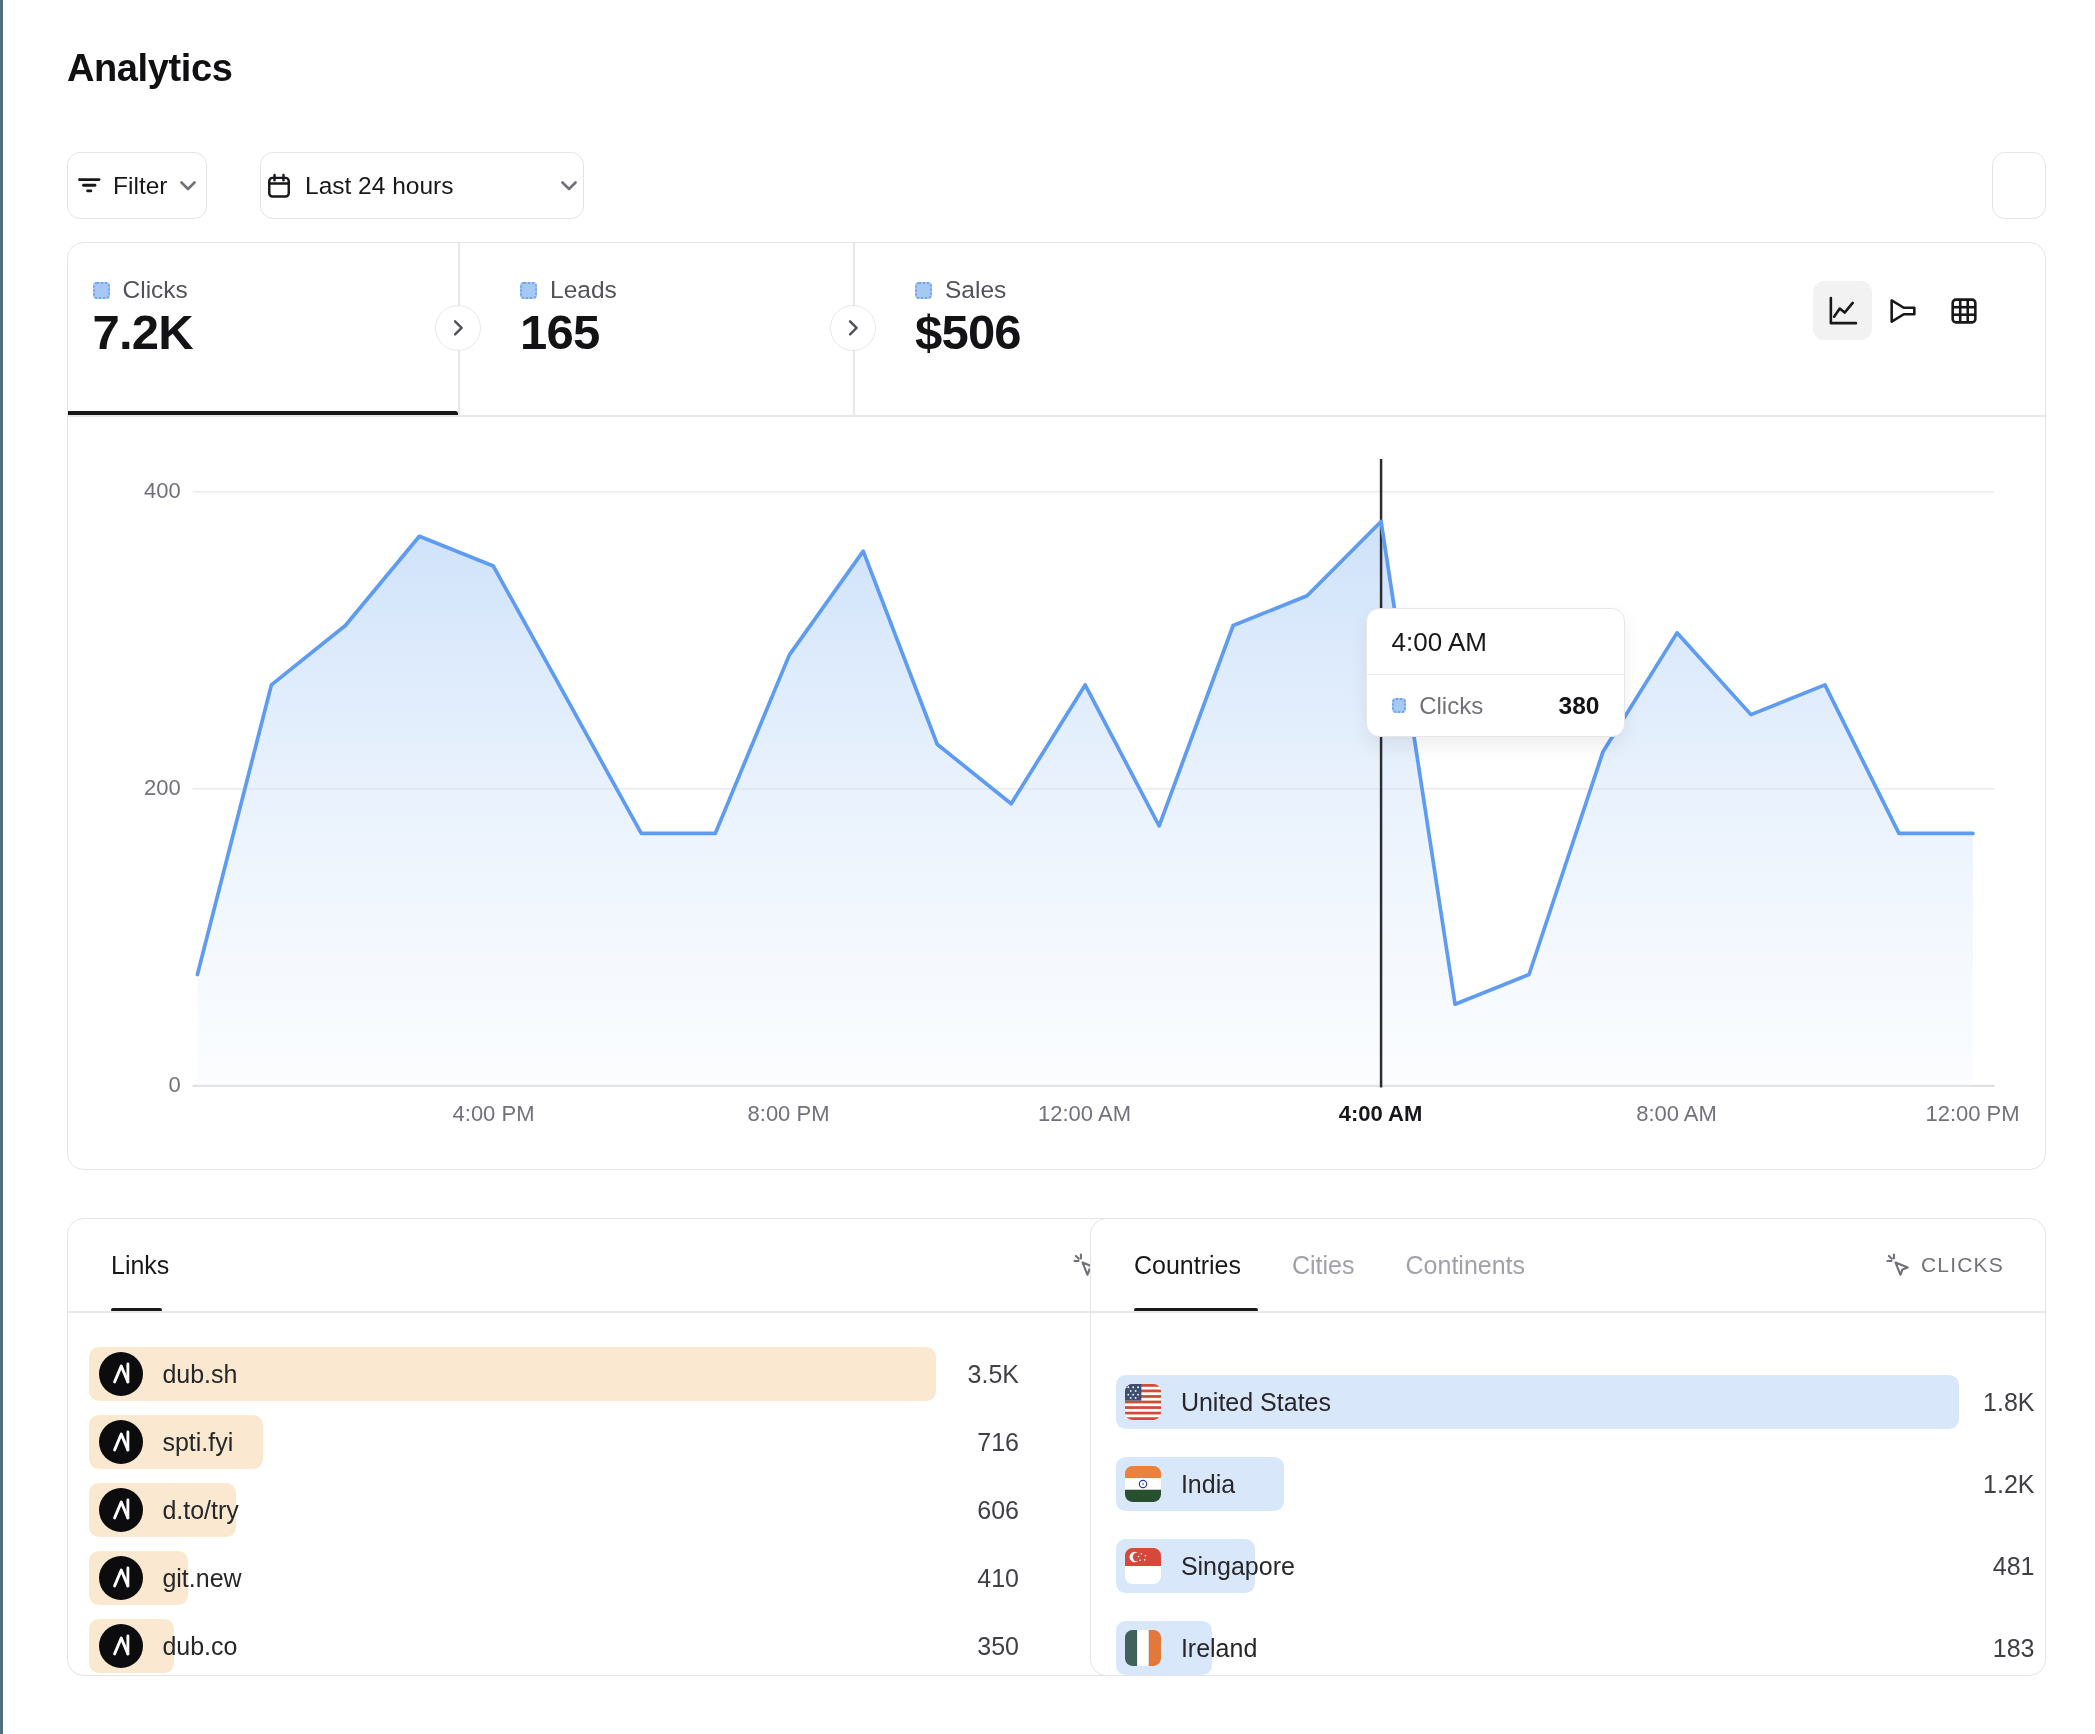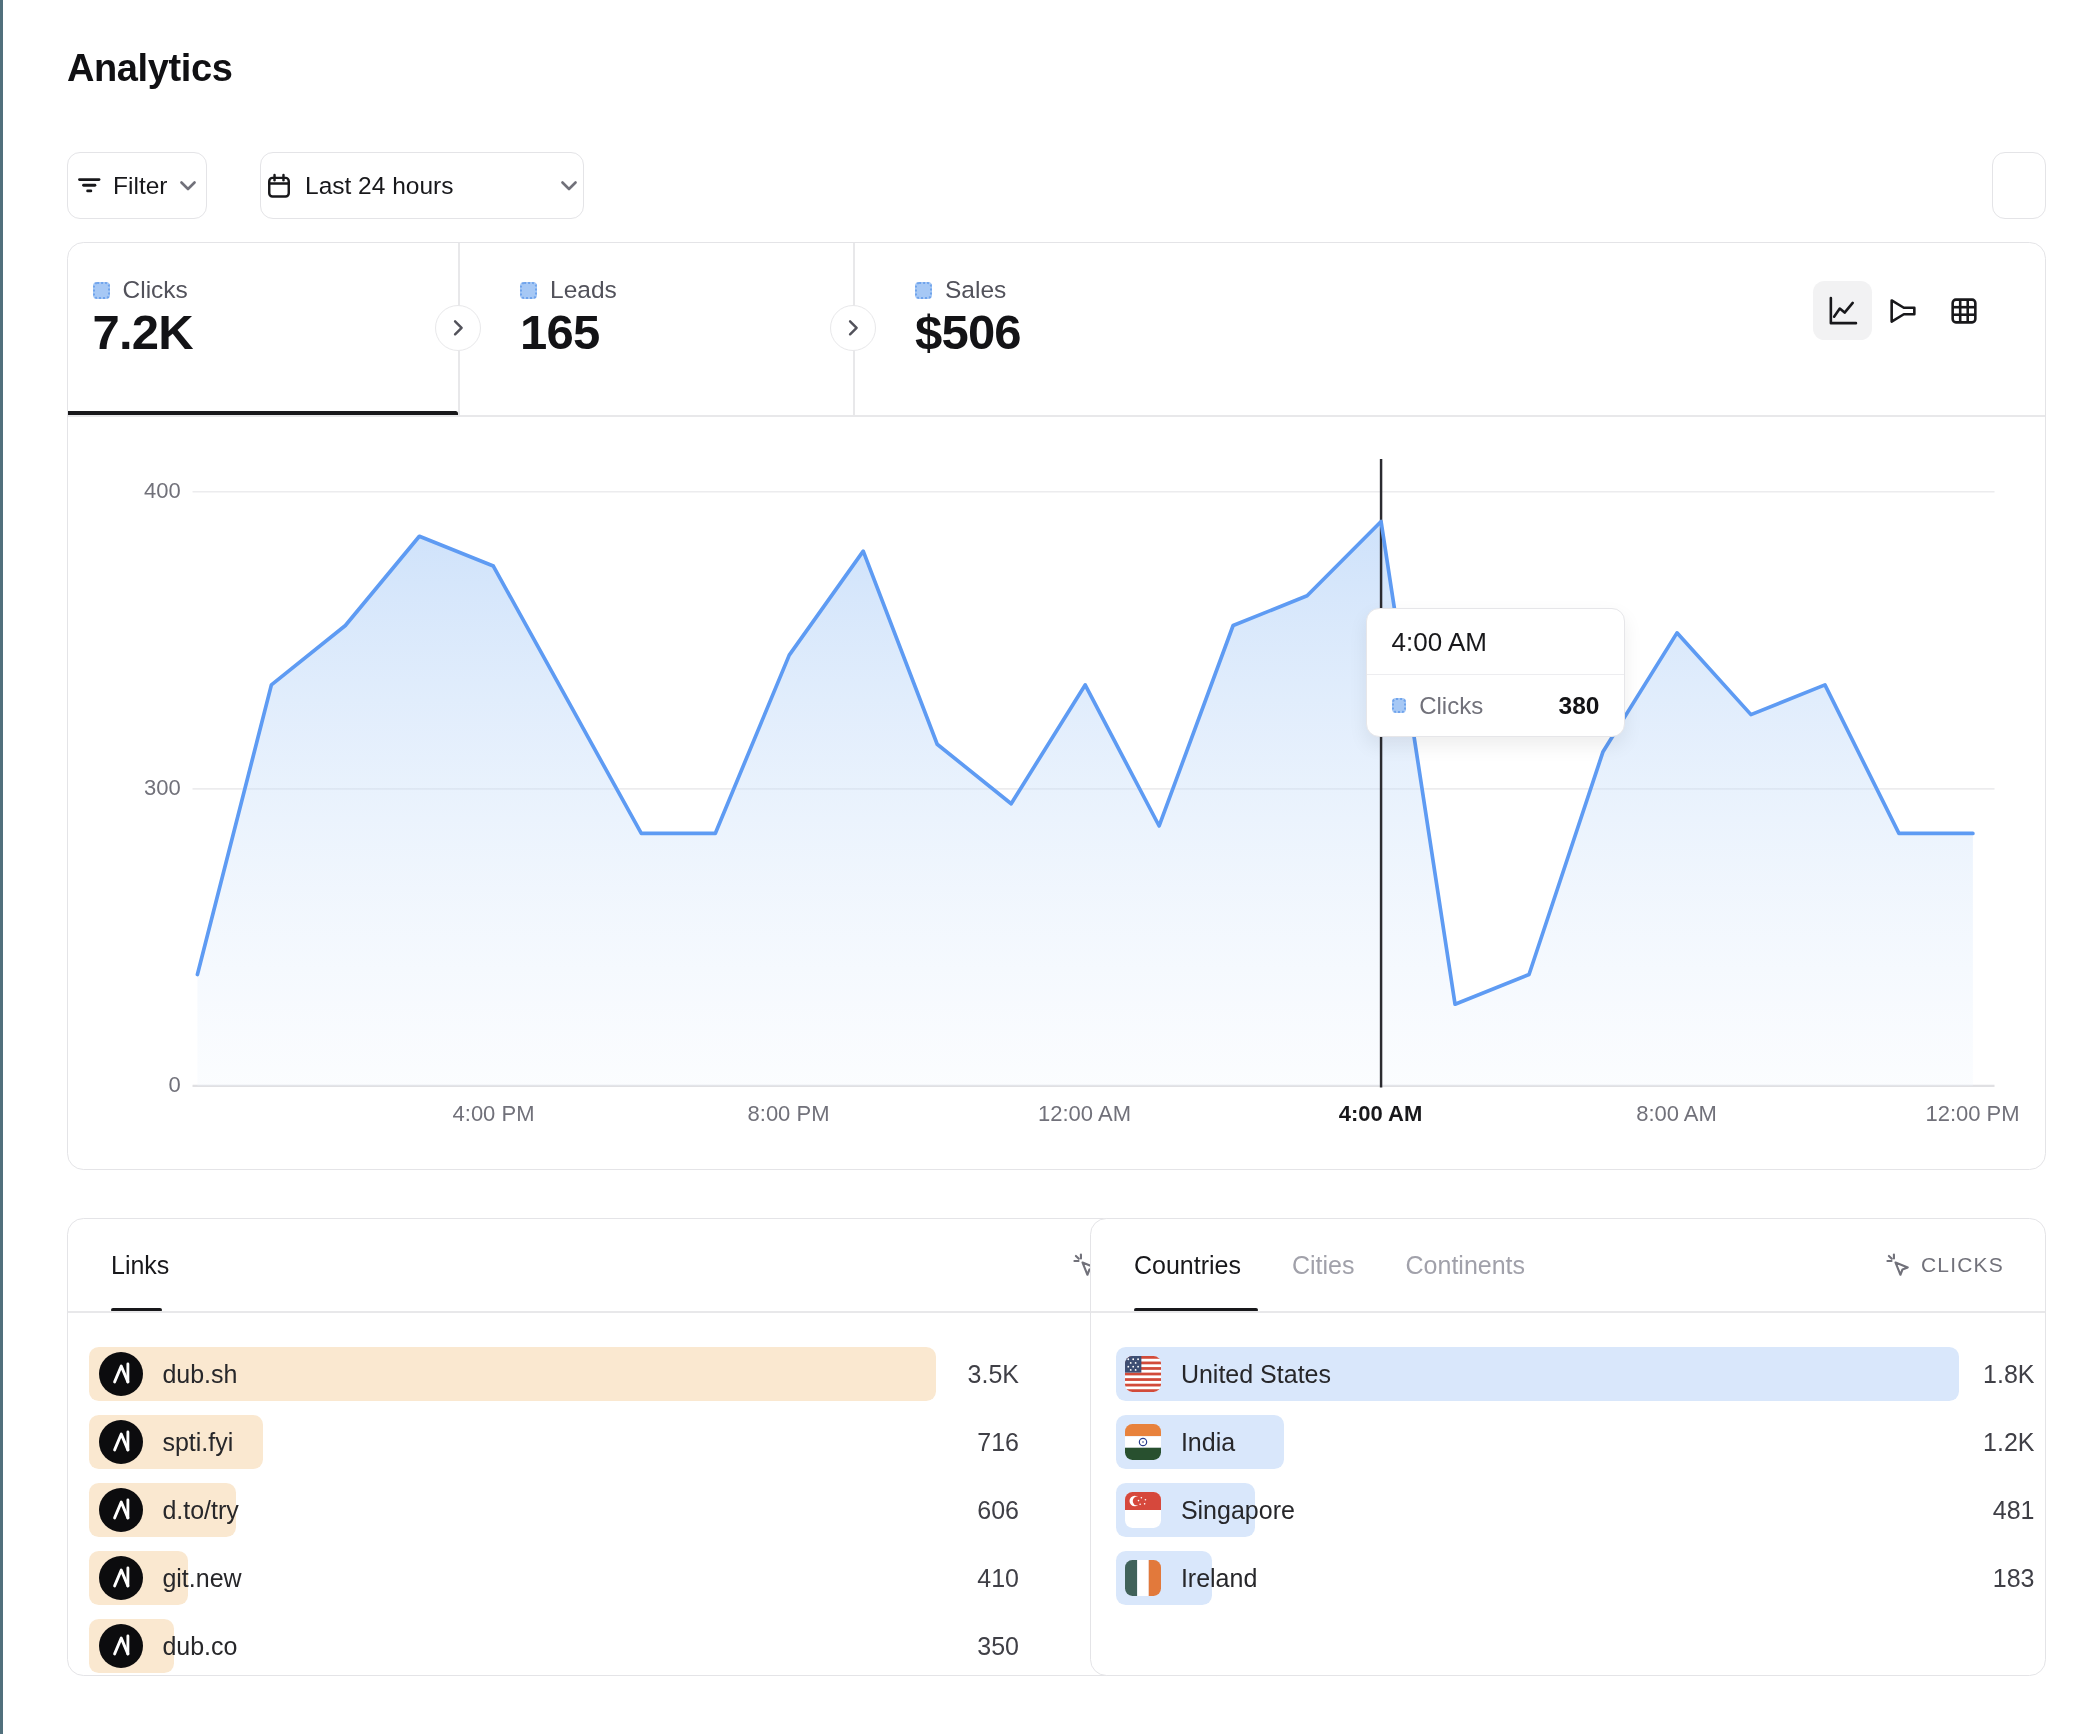--- a/index.html
+++ b/index.html
@@ -59,21 +59,21 @@
   .metric-label{font-size:21px;color:#71717a;letter-spacing:1.2px;}
 
   .rows{position:absolute;left:0;top:128px;width:100%;}
   .row{position:relative;height:54px;margin-bottom:14px;}
   .rowbar{position:absolute;left:0;top:0;height:54px;border-radius:9.8px;}
   .rowbody{position:absolute;left:9.8px;top:0;height:54px;display:flex;align-items:center;gap:19.6px;}
   .rowlabel{font-size:25px;color:#27272a;}
   .rowvalue{position:absolute;top:0;height:54px;display:flex;align-items:center;font-size:25px;color:#3f3f46;}
   #links-panel .row{margin-left:21px;width:847px;}
   #links-panel .rowvalue{right:-83px;}
-  #countries-panel .row{margin-left:24.5px;width:843px;}
+  #countries-panel .row{margin-left:24.5px;width:843px;margin-top:28px;}
   #countries-panel .rowvalue{right:-76px;}
   .logo-circle{width:44px;height:44px;border-radius:50%;background:#0c0c0e;display:flex;align-items:center;justify-content:center;}
   .flag{width:36px;height:36px;border-radius:7.4px;overflow:hidden;flex:0 0 auto;}
 </style>
 </head>
 <body>
 
 <div id="left-edge" class="abs"></div>
 
 <div id="page-title" class="abs">Analytics</div>
@@ -197,21 +197,21 @@
       </defs>
       <line x1="152" y1="304" x2="2354" y2="304" stroke="#ececee" stroke-width="2"></line>
       <line x1="152" y1="667" x2="2354" y2="667" stroke="#ececee" stroke-width="2"></line>
       <line x1="152" y1="1030" x2="2354" y2="1030" stroke="#e0e0e3" stroke-width="3"></line>
       <path d="M158,1030 L158.0,893.9 L248.4,540.0 L338.8,467.4 L429.2,358.4 L519.6,394.8 L610.0,558.1 L700.4,721.5 L790.8,721.5 L881.2,503.6 L971.6,376.6 L1062.0,612.5 L1152.4,685.2 L1242.8,540.0 L1333.2,712.4 L1423.6,467.4 L1514.0,431.1 L1604.4,340.3 L1694.8,930.2 L1785.2,893.9 L1875.6,621.6 L1966.0,476.4 L2056.4,576.3 L2146.8,540.0 L2237.2,721.5 L2327.6,721.5 L2327.6,1030 Z" fill="url(#ag)"></path>
       <line x1="1604.4" y1="264" x2="1604.4" y2="1032" stroke="#2b2b30" stroke-width="3"></line>
       <path d="M158.0,893.9 L248.4,540.0 L338.8,467.4 L429.2,358.4 L519.6,394.8 L610.0,558.1 L700.4,721.5 L790.8,721.5 L881.2,503.6 L971.6,376.6 L1062.0,612.5 L1152.4,685.2 L1242.8,540.0 L1333.2,712.4 L1423.6,467.4 L1514.0,431.1 L1604.4,340.3 L1694.8,930.2 L1785.2,893.9 L1875.6,621.6 L1966.0,476.4 L2056.4,576.3 L2146.8,540.0 L2237.2,721.5 L2327.6,721.5" fill="none" stroke="#5e9bf3" stroke-width="4.5" stroke-linejoin="round" stroke-linecap="round"></path>
     </svg>
   <div id="ylabels">
       <div class="ylabel abs" style="left: 14.7px; top: 235px;">400</div>
-      <div class="ylabel abs" style="left: 14.7px; top: 532px;">300</div>
+      <div class="ylabel abs" style="left: 14.7px; top: 532px;">200</div>
       <div class="ylabel abs" style="left: 14.7px; top: 829px;">0</div>
     </div>
   <div id="xlabels">
       <div class="xtick abs" style="left: 352px;">4:00 PM</div>
       <div class="xtick abs" style="left: 647px;">8:00 PM</div>
       <div class="xtick abs" style="left: 943px;">12:00 AM</div>
       <div class="xtick abs bold" style="left: 1239px;">4:00 AM</div>
       <div class="xtick abs" style="left: 1535px;">8:00 AM</div>
       <div class="xtick abs" style="left: 1831px;">12:00 PM</div>
     </div>

